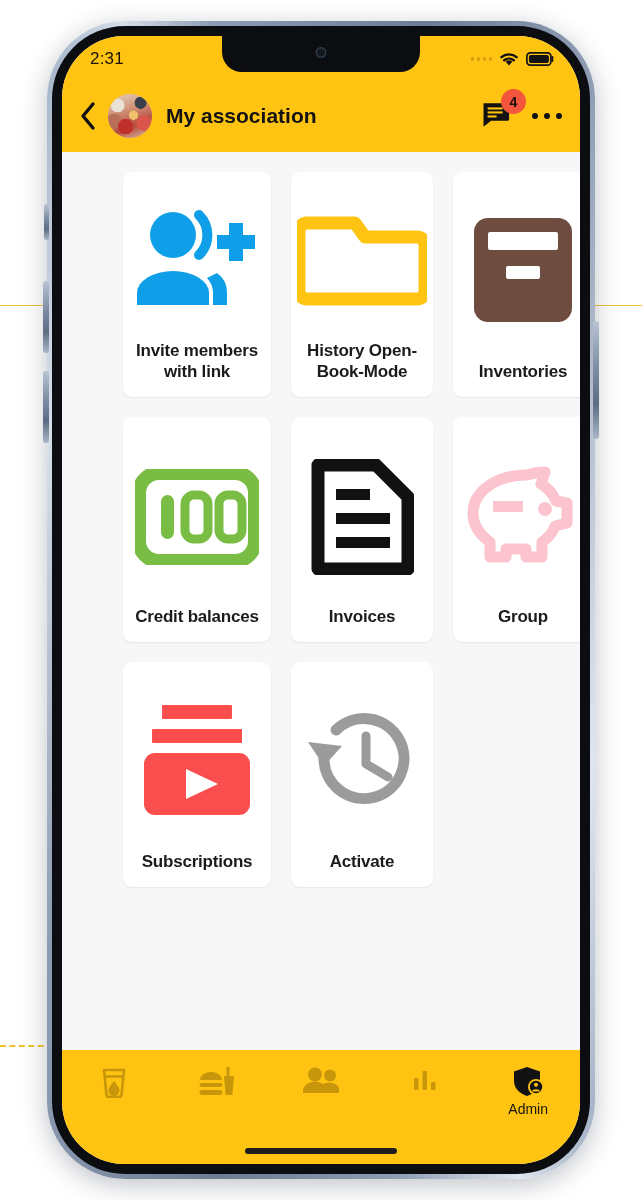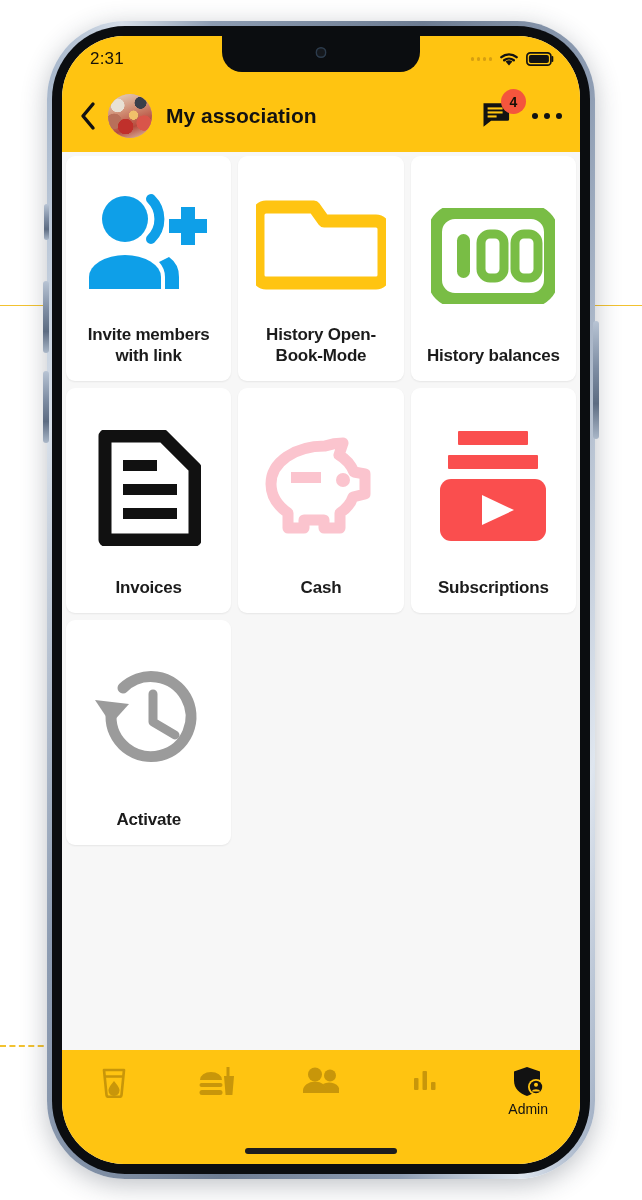--- a/index.html
+++ b/index.html
@@ -191,23 +191,24 @@
     position: absolute;
     left: 0; right: 0;
     top: 116px;
     bottom: 98px;
     background: #f7f7f7;
     overflow: hidden;
   }
   .grid {
     display: grid;
     grid-template-columns: repeat(3, 1fr);
-    gap: 7px;
-    padding: 4px;
+    gap: 20px;
+    padding: 20px;
     box-sizing: border-box;
+    margin-left: 41px;
   }
   .tile {
     background: #ffffff;
     border-radius: 9px;
     height: 225px;
     display: flex;
     flex-direction: column;
     align-items: center;
     justify-content: flex-end;
     padding: 10px 6px 12px;
@@ -357,31 +358,41 @@
 
         <div class="tile">
           <div class="tile-icon">
             <svg width="130" height="108" viewBox="0 0 130 108">
               <path d="M10 16 h48 l10 14 h52 a8 8 0 0 1 8 8 v46 a8 8 0 0 1 -8 8 h-110 a8 8 0 0 1 -8 -8 v-60 a8 8 0 0 1 8 -8 Z" fill="none" stroke="#FFC411" stroke-width="13" stroke-linejoin="round"></path>
             </svg>
           </div>
           <div class="tile-label">History Open-Book-Mode</div>
         </div>
 
+        <div class="tile">
+          <div class="tile-icon">
+            <svg width="110" height="116" viewBox="0 0 110 116">
+              <rect x="6" y="4" width="98" height="104" rx="14" fill="#6E4C3F"></rect>
+              <rect x="20" y="18" width="70" height="18" rx="2" fill="#ffffff"></rect>
+              <rect x="38" y="52" width="34" height="13" rx="2" fill="#ffffff"></rect>
+            </svg>
+          </div>
+          <div class="tile-label">Inventories</div>
+        </div>
 
         <div class="tile">
           <div class="tile-icon">
             <svg width="124" height="96" viewBox="0 0 124 96">
               <rect x="4" y="4" width="116" height="88" rx="20" fill="none" stroke="#79BD45" stroke-width="14"></rect>
               <rect x="26" y="26" width="13" height="44" rx="6.5" fill="#79BD45"></rect>
               <rect x="50" y="26" width="23" height="44" rx="9" fill="none" stroke="#79BD45" stroke-width="9"></rect>
               <rect x="84" y="26" width="23" height="44" rx="9" fill="none" stroke="#79BD45" stroke-width="9"></rect>
             </svg>
           </div>
-          <div class="tile-label">History balances</div>
+          <div class="tile-label">Credit balances</div>
         </div>
 
         <div class="tile">
           <div class="tile-icon">
             <svg width="104" height="116" viewBox="0 0 104 116">
               <path d="M8 6 h58 l32 32 v72 h-90 Z" fill="none" stroke="#111111" stroke-width="13" stroke-linejoin="round"></path>
               <rect x="26" y="30" width="34" height="11" fill="#111111"></rect>
               <rect x="26" y="54" width="54" height="11" fill="#111111"></rect>
               <rect x="26" y="78" width="54" height="11" fill="#111111"></rect>
             </svg>
@@ -390,21 +401,21 @@
         </div>
 
         <div class="tile">
           <div class="tile-icon">
             <svg width="128" height="104" viewBox="0 0 128 104">
               <path d="M68 10 c-30 0 -54 16 -54 38 0 12 7 22 17 29 v15 h16 v-8 h20 v8 h16 v-15 c6 -4 11 -10 13 -16 l12 -3 v-20 l-11 -2 c-3 -7 -8 -13 -15 -17 l4 -12 c-6 0 -12 1 -18 3 Z" fill="none" stroke="#FBC4CE" stroke-width="11" stroke-linejoin="round"></path>
               <rect x="34" y="36" width="30" height="11" fill="#FBC4CE"></rect>
               <circle cx="86" cy="44" r="7" fill="#FBC4CE"></circle>
             </svg>
           </div>
-          <div class="tile-label">Cash</div>
+          <div class="tile-label">Group</div>
         </div>
 
         <div class="tile">
           <div class="tile-icon">
             <svg width="118" height="122" viewBox="0 0 118 122">
               <rect x="24" y="4" width="70" height="14" rx="1" fill="#FA4E4E"></rect>
               <rect x="14" y="28" width="90" height="14" rx="1" fill="#FA4E4E"></rect>
               <rect x="6" y="52" width="106" height="62" rx="11" fill="#FA4E4E"></rect>
               <path d="M48 68 L80 83 L48 98 Z" fill="#ffffff"></path>
             </svg>

